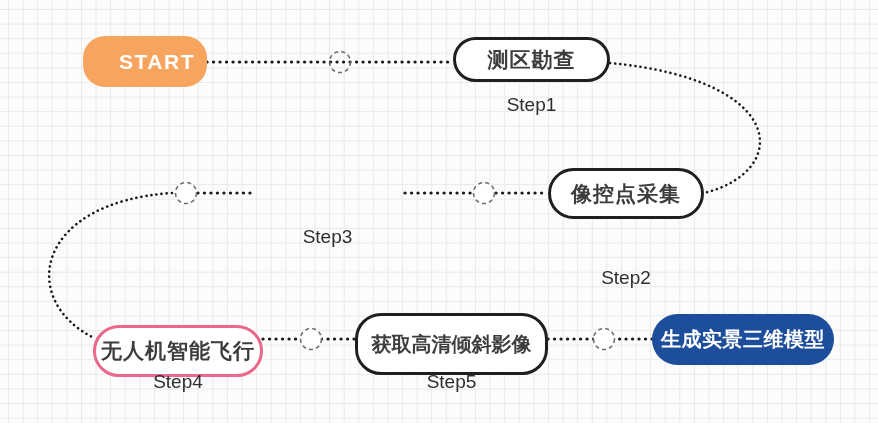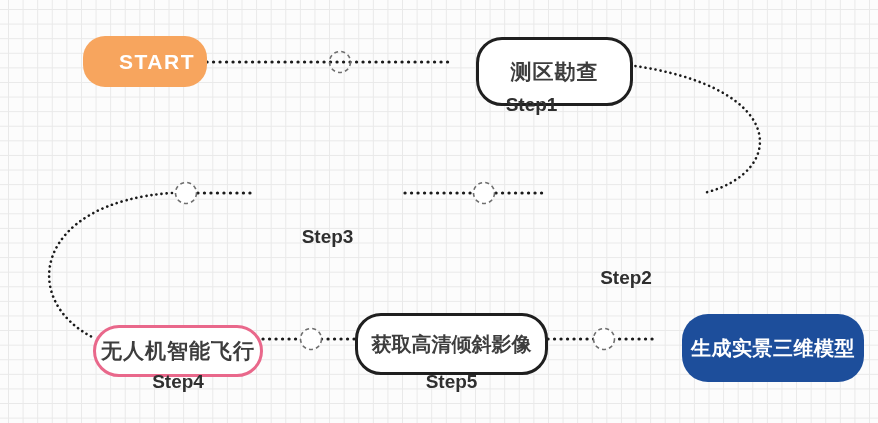--- a/index.html
+++ b/index.html
@@ -31,29 +31,29 @@
   .node.start{
     background:var(--start-bg);border:none;color:#fff;border-radius:22px;
     font-size:21px;font-weight:800;letter-spacing:1.5px;padding-left:24px;
   }
   .node.end{
     background:var(--end-bg);border:none;color:#fff;border-radius:26px;
     font-size:20px;font-weight:800;letter-spacing:0.5px;
   }
   .node.highlight{border:3px solid var(--highlight-border);margin-top:12px;}
   .step-label{
-    position:absolute;text-align:center;font-weight:700;font-size:19px;color:var(--step-text);
+    position:absolute;text-align:center;font-weight:400;font-size:19px;color:var(--step-text);
   }
   .n-start{left:83px;top:36px;width:124px;height:51px;}
-  .n-s1{left:476px;top:37px;width:157px;height:69px;}
+  .n-s1{left:453px;top:37px;width:157px;height:45px;}
   .n-s2{left:548px;top:168px;width:156px;height:51px;}
   .n-s3{left:250px;top:169px;width:155px;height:49px;}
   .n-s4{left:93px;top:313px;width:170px;height:52px;}
   .n-s5{left:355px;top:313px;width:193px;height:62px;font-size:20px;letter-spacing:0;}
-  .n-end{left:682px;top:314px;width:182px;height:68px;}
+  .n-end{left:652px;top:314px;width:182px;height:51px;}
   .l1{left:453px;top:94px;width:157px;}
   .l2{left:548px;top:226px;width:156px;margin-top:41px;}
   .l3{left:250px;top:226px;width:155px;}
   .l4{left:93px;top:371px;width:170px;}
   .l5{left:355px;top:371px;width:193px;}
 </style>
 </head>
 <body>
 
 <div class="canvas">
@@ -73,20 +73,21 @@
     <circle class="ring" cx="484" cy="193" r="10.5"></circle>
     <circle class="ring" cx="311" cy="339" r="10.5"></circle>
     <circle class="ring" cx="604" cy="339" r="10.5"></circle>
   </svg>
 
   <div class="node start n-start">START</div>
 
   <div class="node n-s1">测区勘查</div>
   <div class="step-label l1">Step1</div>
 
+  <div class="node n-s2">像控点采集</div>
   <div class="step-label l2">Step2</div>
 
   <div class="step-label l3">Step3</div>
 
   <div class="node highlight n-s4">无人机智能飞行</div>
   <div class="step-label l4">Step4</div>
 
   <div class="node n-s5">获取高清倾斜影像</div>
   <div class="step-label l5">Step5</div>
 

